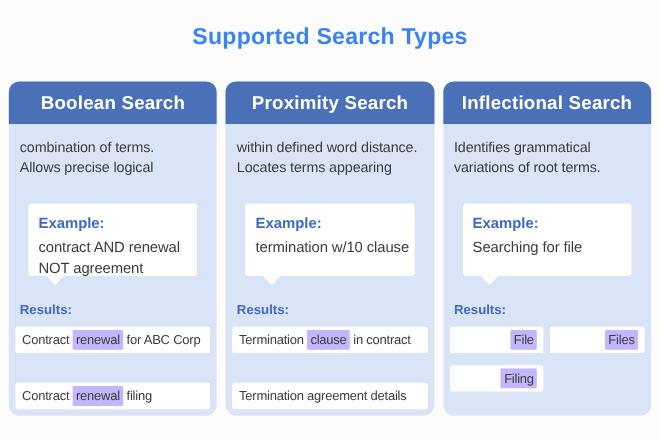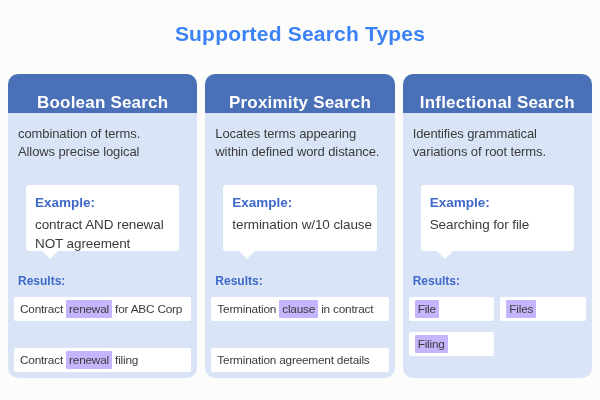--- a/index.html
+++ b/index.html
@@ -30,21 +30,21 @@
     flex: 1;
     display: flex;
     flex-direction: column;
     min-width: 0;
   }
   .card-header {
     height: 39px;
     background: #4a70b8;
     border-radius: 10px 10px 0 0;
     display: flex;
-    align-items: flex-end;
+    align-items: center;
     justify-content: center;
   }
   .card-header h2 {
     margin: 0;
     font-size: 17px;
     font-weight: bold;
     color: #ffffff;
     letter-spacing: 0.2px;
     white-space: nowrap;
   }
@@ -121,21 +121,21 @@
     height: 24px;
     display: flex;
     align-items: center;
     padding: 0 6px;
     font-size: 11.8px;
     letter-spacing: -0.2px;
     color: #3b3b3b;
     white-space: pre;
     overflow: hidden;
   }
-  .row.center { justify-content: flex-start; }
+  .row.center { justify-content: flex-end; }
   .hl {
     background: #c4b5fd;
     padding: 2px 3px;
     border-radius: 1px;
   }
   .hl:empty { display: none; }
 </style>
 </head>
 <body>
 
@@ -166,22 +166,22 @@
       </div>
     </div>
   </section>
 
   <section class="card">
     <header class="card-header">
       <h2>Proximity Search</h2>
     </header>
     <div class="card-body">
       <p class="desc">
+        <span class="line">within defined word distance.</span>
         <span class="line">Locates terms appearing</span>
-        <span class="line">within defined word distance.</span>
       </p>
       <div class="bubble">
         <div class="ex-label">Example:</div>
         <div class="ex-text">
           <span class="line">termination w/10 clause</span>
 
         </div>
       </div>
       <div class="results-label">Results:</div>
       <div class="rows">

